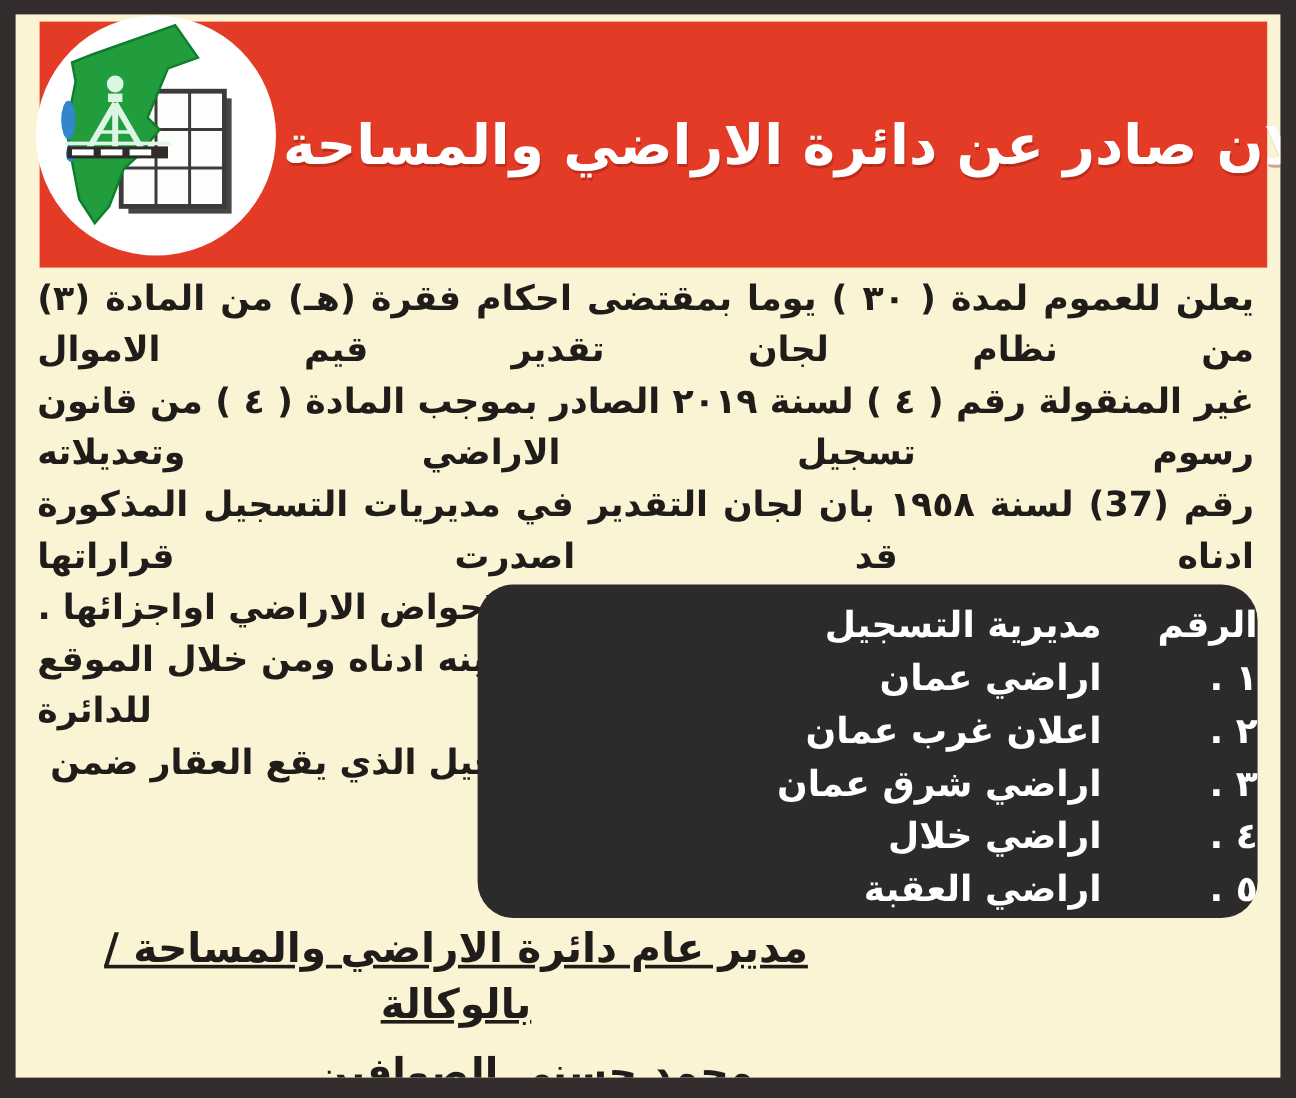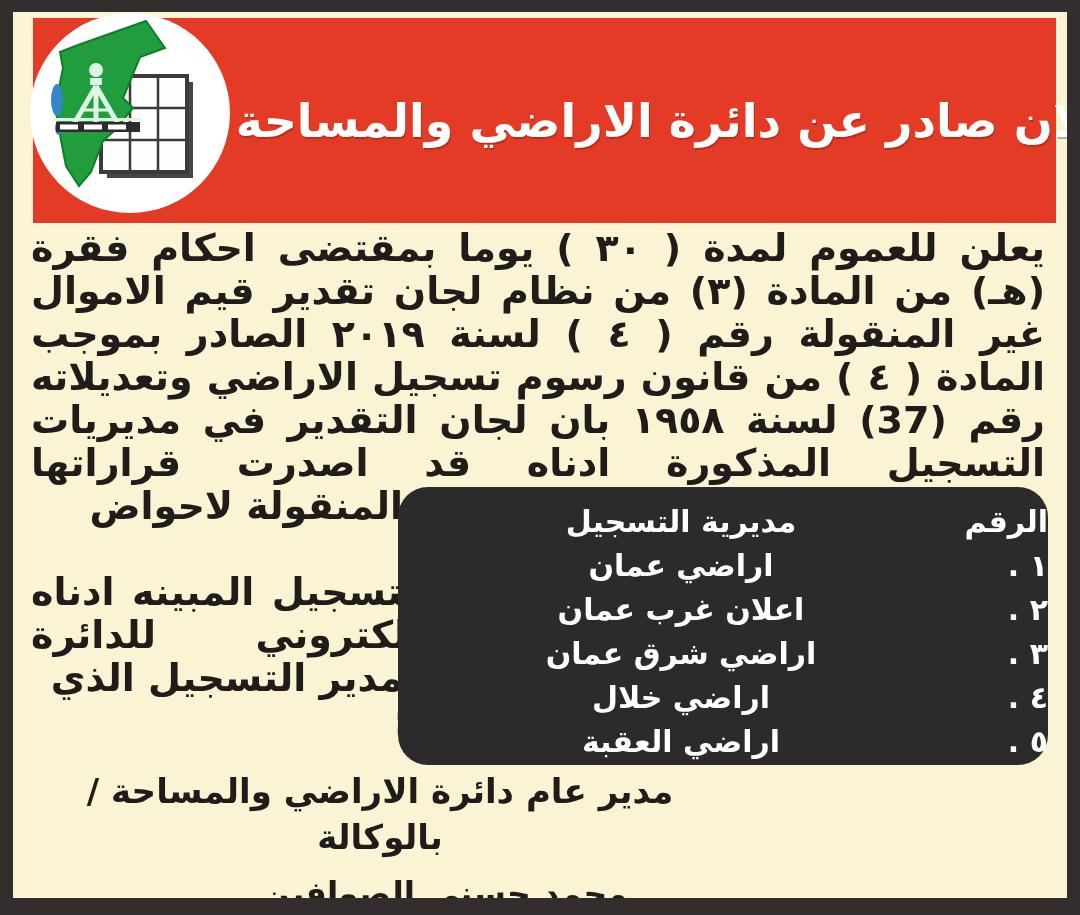--- a/index.html
+++ b/index.html
@@ -24,42 +24,42 @@
     display:flex;align-items:center;justify-content:center;
     padding-left:300px;padding-right:18px;
     direction:rtl;color:#ffffff;font-weight:bold;font-size:46px;
     white-space:nowrap;text-shadow:1px 2px 0 rgba(120,20,10,.35);
   }
   .logo{position:absolute;left:16px;top:0;width:202px;height:202px;}
   
   .body-text{
     position:absolute;top:215px;left:18px;right:22px;
     direction:rtl;color:var(--text,#201c1a);
-    font-size:38px;font-weight:bold;line-height:43px;
+    font-size:29px;font-weight:bold;line-height:43px;
   }
   .line{white-space:normal;}
   .line.justify{text-align:justify;text-align-last:justify;}
   .line.right{text-align:right;}
   .url{direction:ltr;unicode-bidi:isolate;display:inline-block;letter-spacing:1px;}
   
   .reg-table{
     position:absolute;top:475px;left:385px;width:650px;height:278px;
     box-sizing:border-box;padding-top:12px;
     background:var(--table_bg,#2c2a2b);border-radius:30px;
     direction:rtl;color:#ffffff;font-weight:bold;font-size:30px;
   }
   .trow{display:flex;align-items:center;height:44px;}
   .tcell-num{width:130px;}
-  .tcell-name{flex:1;text-align:center;padding-left:46px;}
+  .tcell-name{flex:1;padding-left:46px;}
   
   .signature{
     position:absolute;top:756px;left:12px;width:710px;
     direction:rtl;color:var(--text,#201c1a);font-weight:bold;
   }
-  .sig-title{font-size:34px;text-align:center;line-height:46px;}
+  .sig-title{font-size:34px;text-align:center;line-height:46px;text-decoration:underline;}
   .sig-name{font-size:33px;text-align:center;width:580px;margin:12px auto 16px 130px;line-height:44px;}
   
   .map-shape{fill:var(--map_green,#219d3e);stroke:var(--map_green_dark,#0f7e2a);stroke-width:2;}
   .grid-face{fill:#fdfdfb;stroke:#3c3a3a;stroke-width:4;}
   .grid-lines{stroke:#3c3a3a;stroke-width:2.5;fill:none;}
   .grid-shadow{fill:#4a4646;}
   .sea{fill:var(--sea_blue,#3187c9);}
   .tripod{stroke:var(--tripod_mint,#ddf6e4);fill:none;}
   .tripod-solid{fill:var(--tripod_mint,#ddf6e4);}
   .rod{fill:#2f2b2b;}

